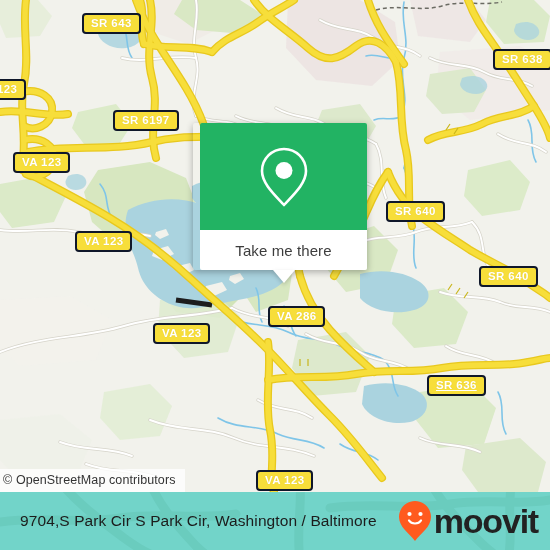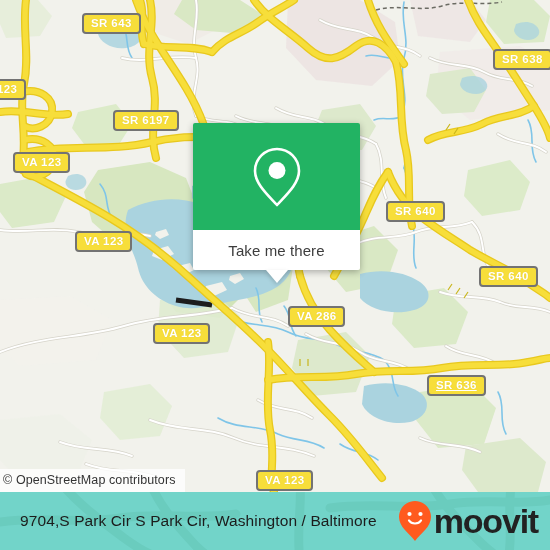--- a/index.html
+++ b/index.html
@@ -12,41 +12,42 @@
   #app{position:relative;width:550px;height:550px;overflow:hidden;}
 
   
   #map{position:absolute;left:0;top:0;width:550px;height:492px;overflow:hidden;background:#f2f2ec;}
   #map svg{display:block;}
 
   
   .shield{
     position:absolute;
     background:#f7de3a;
-    border:2px solid #737373;
+    border:2px solid #0f172a;
     border-radius:4px;
     color:#ffffff;
     font-size:11.5px;
     font-weight:bold;
     letter-spacing:.4px;
     padding:2px 7px 3px 7px;
     line-height:12px;
     white-space:nowrap;
     text-shadow:0 0 1px rgba(180,150,0,.35);
     box-sizing:border-box;
   }
 
   
   #popup{
     position:absolute;
     left:193px;top:123px;
     width:167px;
     box-shadow:0 2px 7px rgba(0,0,0,.30);
     border-radius:2px;
     z-index:40;
+    padding-left:7px;
   }
   #popup-head{
     background:#22b363;
     height:107px;
     border-radius:2px 2px 0 0;
     display:flex;align-items:center;justify-content:center;
   }
   #popup-foot{
     background:#ffffff;
     height:40px;
@@ -307,21 +308,21 @@
     </svg>
 
     <div class="shield" style="left:82px;top:13px;">SR 643</div>
     <div class="shield" style="left:493px;top:49px;">SR 638</div>
     <div class="shield" style="left:-12px;top:79px;">123</div>
     <div class="shield" style="left:113px;top:98px;margin-top:12px;">SR 6197</div>
     <div class="shield" style="left:13px;top:152px;">VA 123</div>
     <div class="shield" style="left:75px;top:231px;">VA 123</div>
     <div class="shield" style="left:386px;top:201px;">SR 640</div>
     <div class="shield" style="left:479px;top:266px;">SR 640</div>
-    <div class="shield" style="left:288px;top:306px;">VA 286</div>
+    <div class="shield" style="left:268px;top:306px;">VA 286</div>
     <div class="shield" style="left:153px;top:323px;">VA 123</div>
     <div class="shield" style="left:427px;top:375px;text-decoration:underline;">SR 636</div>
     <div class="shield" style="left:256px;top:470px;">VA 123</div>
 
     <div id="popup">
       <div id="popup-head">
         <svg width="52" height="62" viewBox="0 0 52 62">
           <path d="M26 3 C13.8 3 4 12.8 4 25 C4 38 18 50 26 59 C34 50 48 38 48 25 C48 12.8 38.2 3 26 3 Z" fill="none" stroke="#ffffff" stroke-width="2.6" stroke-linejoin="round"></path>
           <circle cx="26" cy="24.5" r="8.5" fill="#ffffff"></circle>
         </svg>

